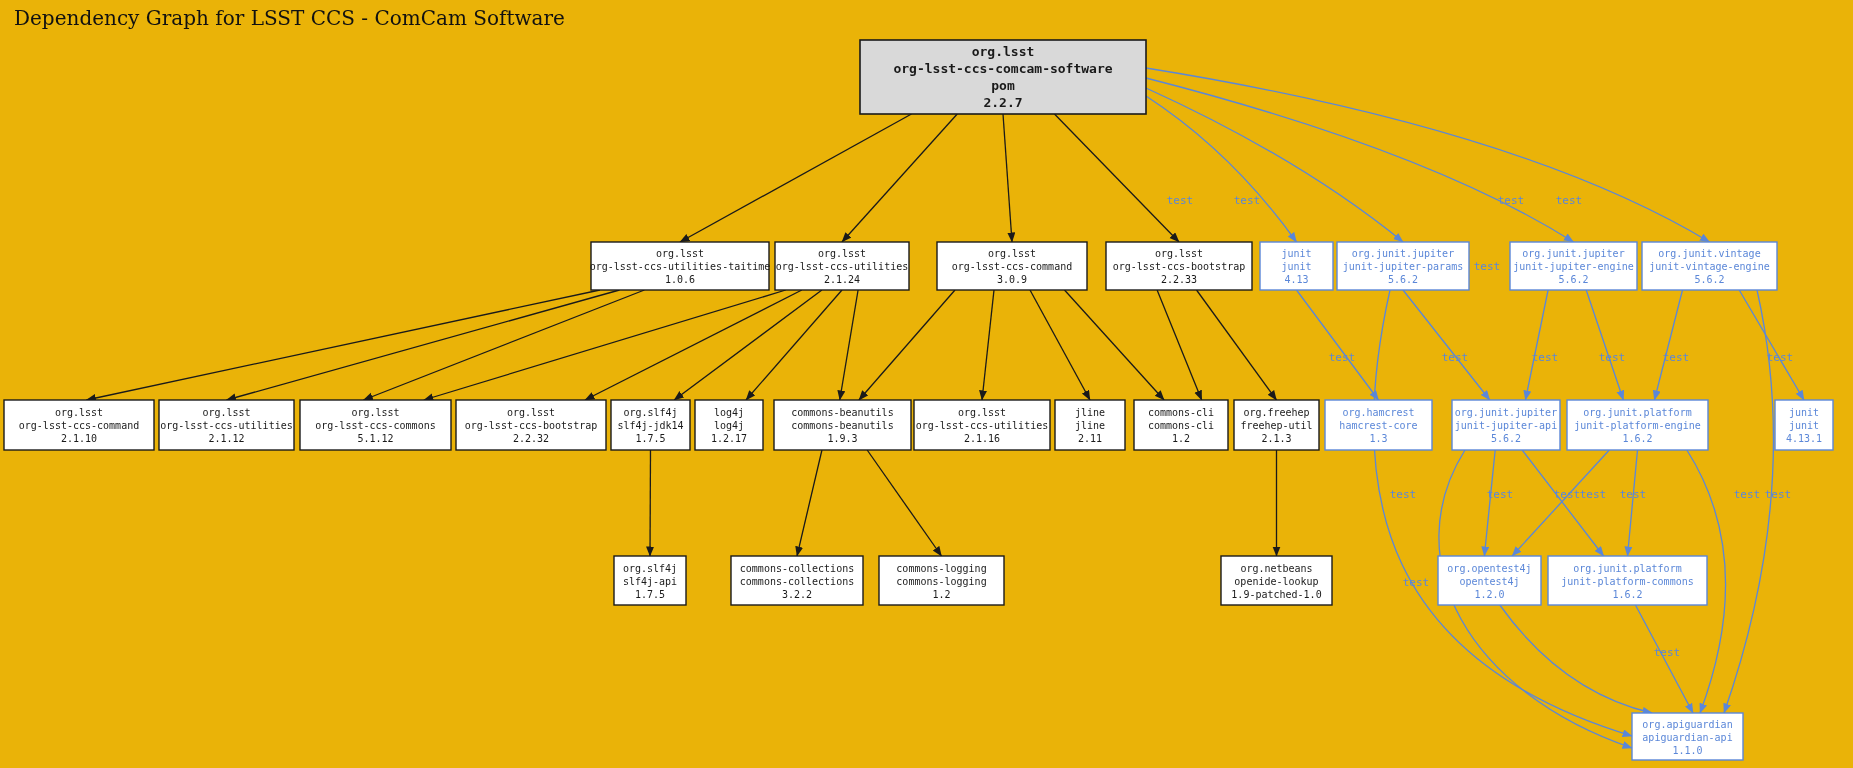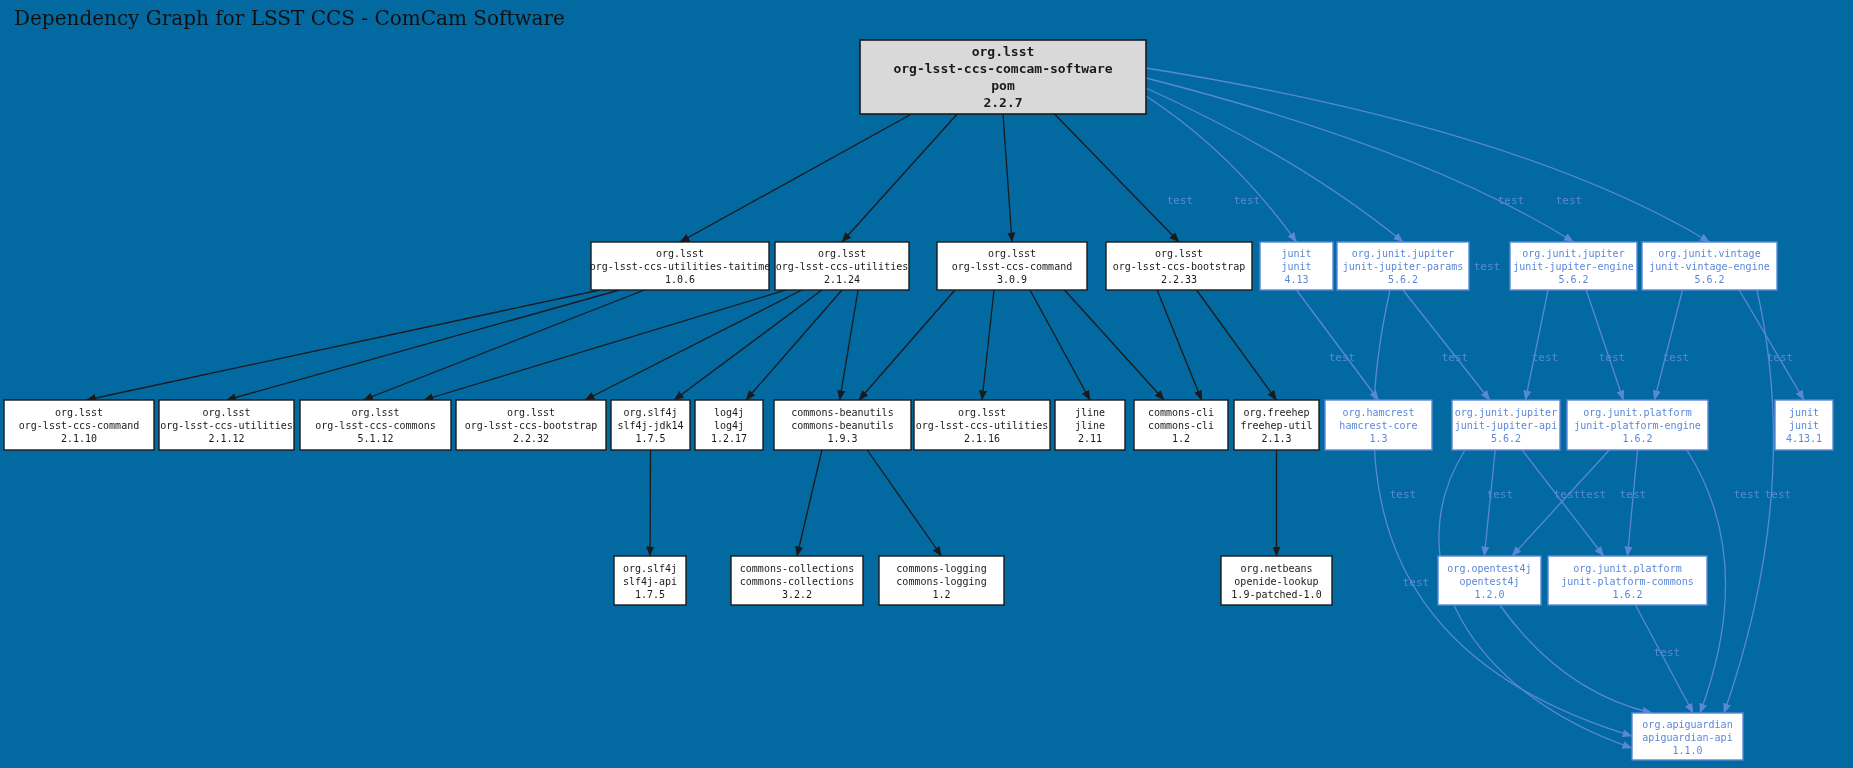--- a/index.html
+++ b/index.html
@@ -1,16 +1,16 @@
 <!DOCTYPE html>
 <html><head>
 <meta charset="utf-8">
 <style>
   html,body{margin:0;padding:0;background:#ffffff;}
-  .stage{position:relative;width:1853px;height:768px;background:#0369a1;overflow:hidden;}
+  .stage{position:relative;width:1853px;height:768px;background:#eab308;overflow:hidden;}
   svg{display:block;}
   .title{font-family:"DejaVu Serif", serif;font-size:20px;fill:#111111;}
   .node-rect{fill:#ffffff;stroke-width:1.4px;}
   .node-rect.compile{stroke:#1a1a1a;}
   .node-rect.test{stroke:#5b87d8;}
   .node-rect.root{fill:#d9d9d9;stroke:#1a1a1a;stroke-width:1.6px;}
   .node-text{font-family:"DejaVu Sans Mono", monospace;text-anchor:middle;}
   .node-text.compile{fill:#1a1a1a;font-size:10px;}
   .node-text.test{fill:#5b87d8;font-size:10px;}
   .node-text.rootfont{fill:#1a1a1a;font-size:13px;font-weight:bold;}

